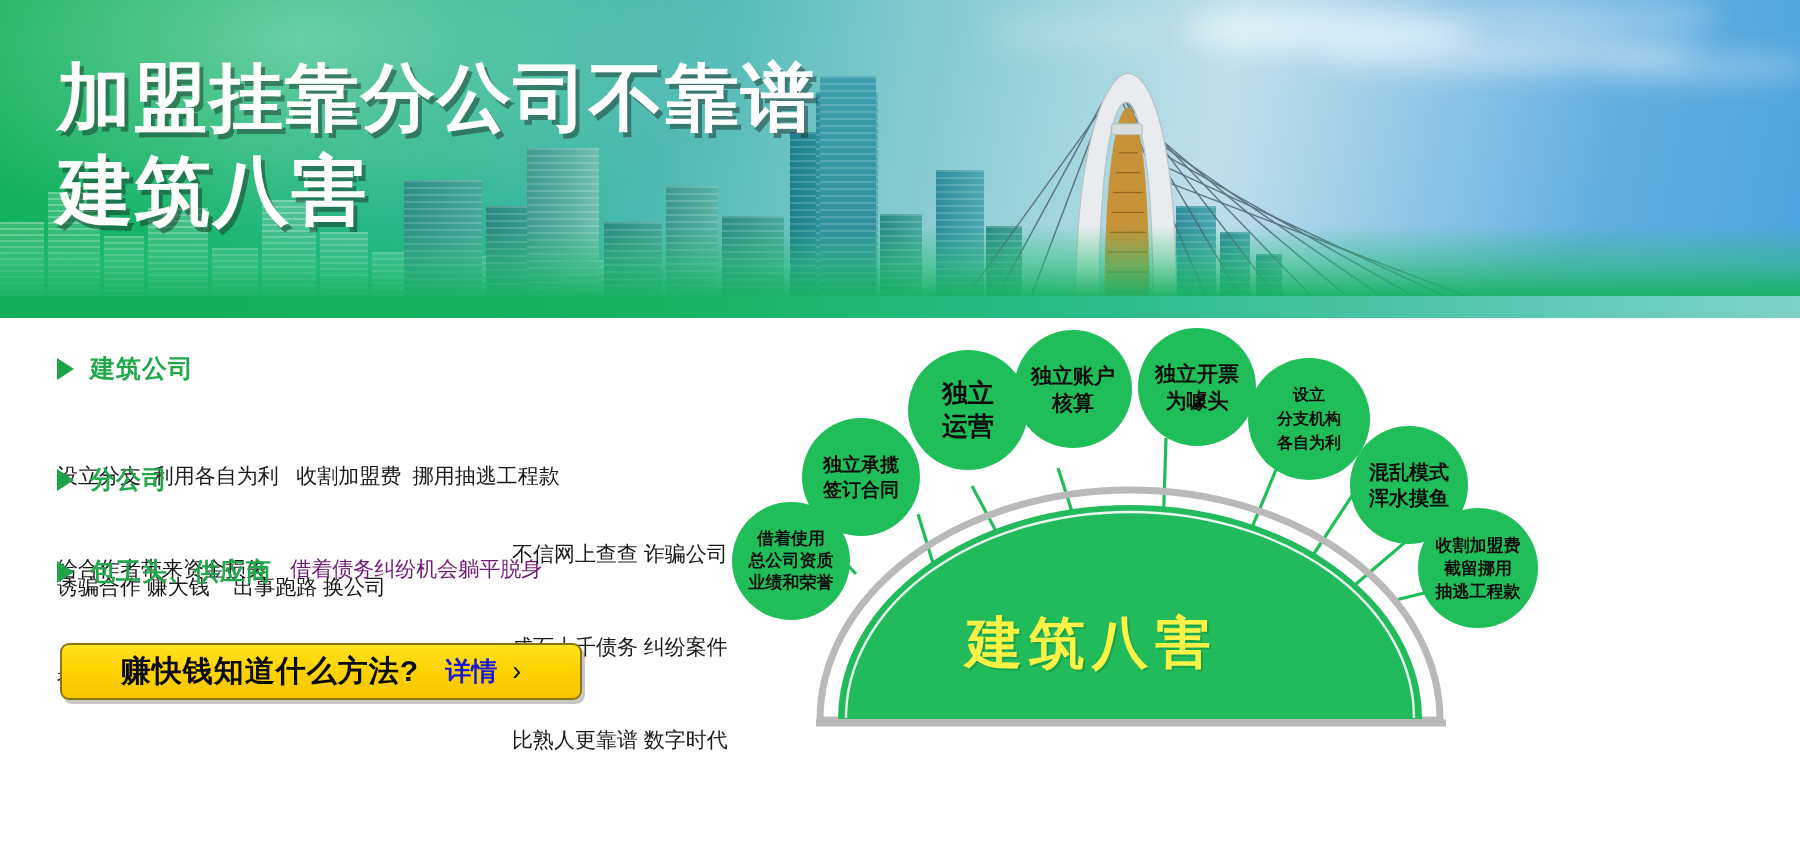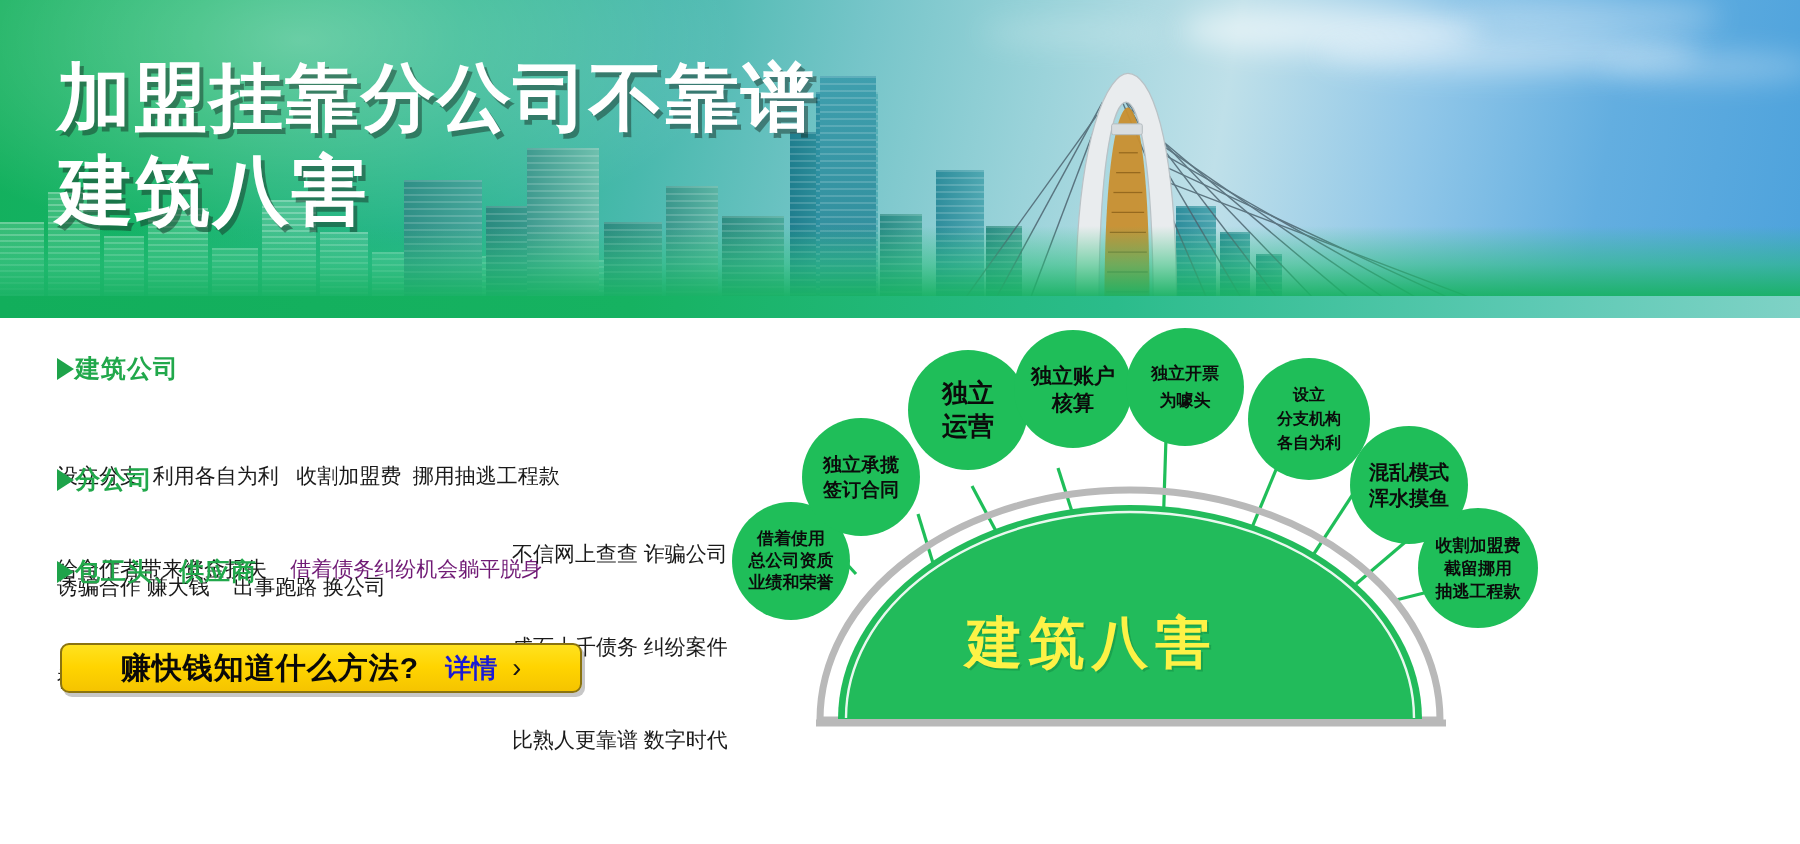--- a/index.html
+++ b/index.html
@@ -57,37 +57,37 @@
     text-shadow: 4px 5px 0 rgba(20,40,30,.45);
     white-space:nowrap;
   }
   .hero-title .l1 { font-size:74px; line-height:80px; }
   .hero-title .l2 { font-size:76px; line-height:86px; margin-top:10px; }
 
   
   .left { position:absolute; left:0; top:318px; width:800px; height:526px; }
 
   .sec { position:absolute; }
-  .sec-head { display:flex; align-items:center; gap:1px; }
+  .sec-head { display:flex; align-items:center; gap:16px; }
   .tri {
     width:0; height:0; border-left:17px solid #1ea34a;
     border-top:11px solid transparent; border-bottom:11px solid transparent;
   }
   .sec-title { color:#21a84b; font-size:25px; font-weight:bold; letter-spacing:1px; }
   .sec-body { color:#1a1a1a; font-size:21px; line-height:31px; margin-top:13px; white-space:pre; }
   .sec-body .hl { color:#701a75; }
 
   .s-company { left:57px; top:34px; }
   .s-branch  { left:57px; top:145px; }
   .s-boss    { left:57px; top:237px; }
   .s-digital { left:512px; top:145px; }
   .s-digital .sec-body { line-height:31px; }
 
   .cta {
-    position:absolute; left:60px; top:325px; width:522px; height:50px;
+    position:absolute; left:60px; top:325px; width:522px; height:57px;
     border-radius:9px; border:2px solid #8a7310;
     background:linear-gradient(to bottom,#ffe21f 0%,#ffd400 48%,#f5c400 100%);
     box-shadow:3px 4px 0 rgba(0,0,0,.22);
     display:flex; align-items:center; justify-content:center; gap:4px;
     cursor:pointer;
   }
   .cta-main { color:#090909; font-size:30px; font-weight:bold; letter-spacing:1px; }
   .cta-link { color:#1a1ad6; font-size:26px; font-weight:bold; margin-left:22px; }
   .cta-arrow { color:#151515; font-size:27px; margin-left:11px; font-weight:400; }
 
@@ -291,21 +291,21 @@
     <div class="bubble" style="left:118px; top:32px; width:120px; height:120px; font-size:26px; line-height:33px;">
       <span>独立
 运营</span>
     </div>
 
     <div class="bubble" style="left:224px; top:12px; width:118px; height:118px; font-size:21px; line-height:27px;">
       <span>独立账户
 核算</span>
     </div>
 
-    <div class="bubble" style="left:336px; top:10px; width:118px; height:118px; font-size:17px; line-height:27px;">
+    <div class="bubble" style="left:348px; top:10px; width:118px; height:118px; font-size:21px; line-height:27px;">
       <span>独立开票
 为噱头</span>
     </div>
 
     <div class="bubble" style="left:458px; top:40px; width:122px; height:122px; font-size:16px; line-height:24px;">
       <span>设立
 分支机构
 各自为利</span>
     </div>
 

